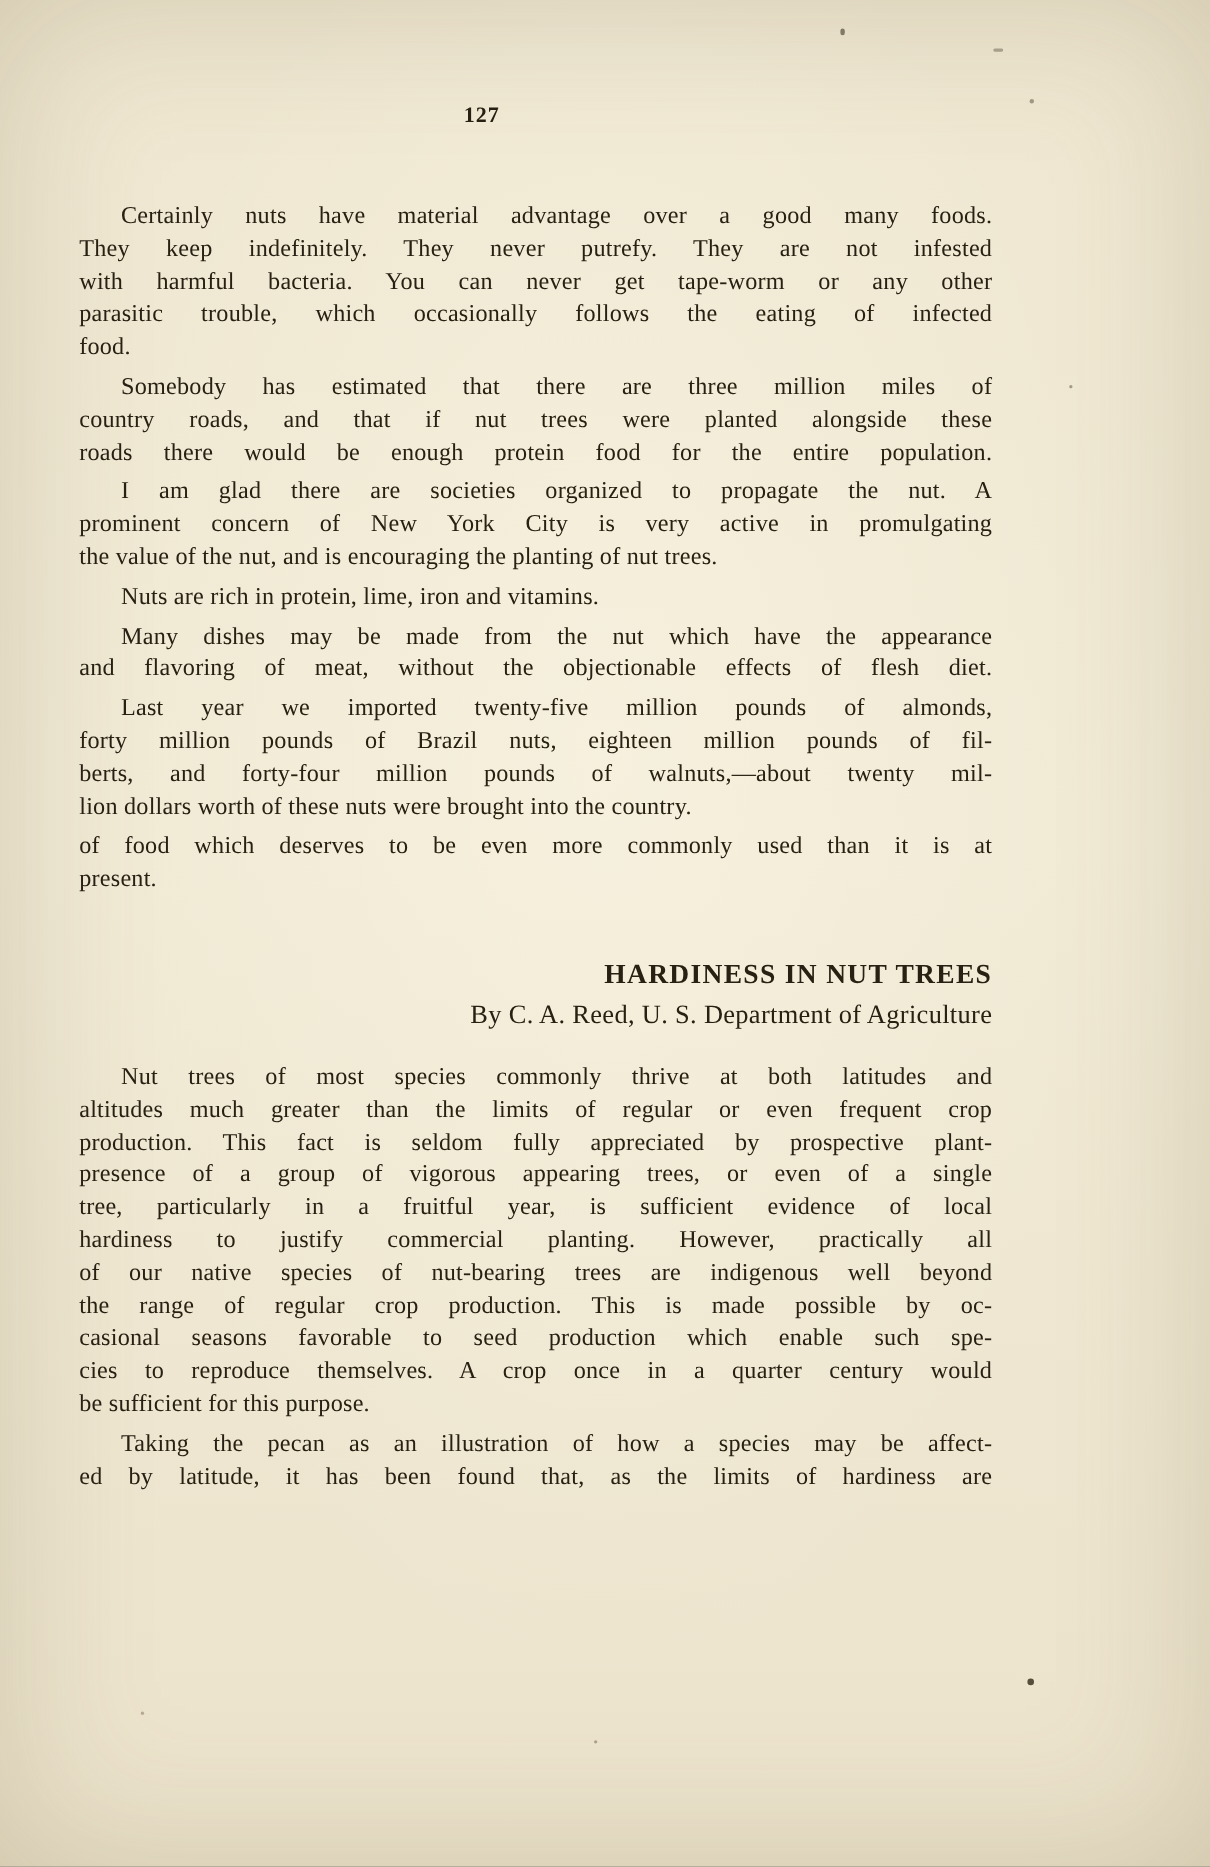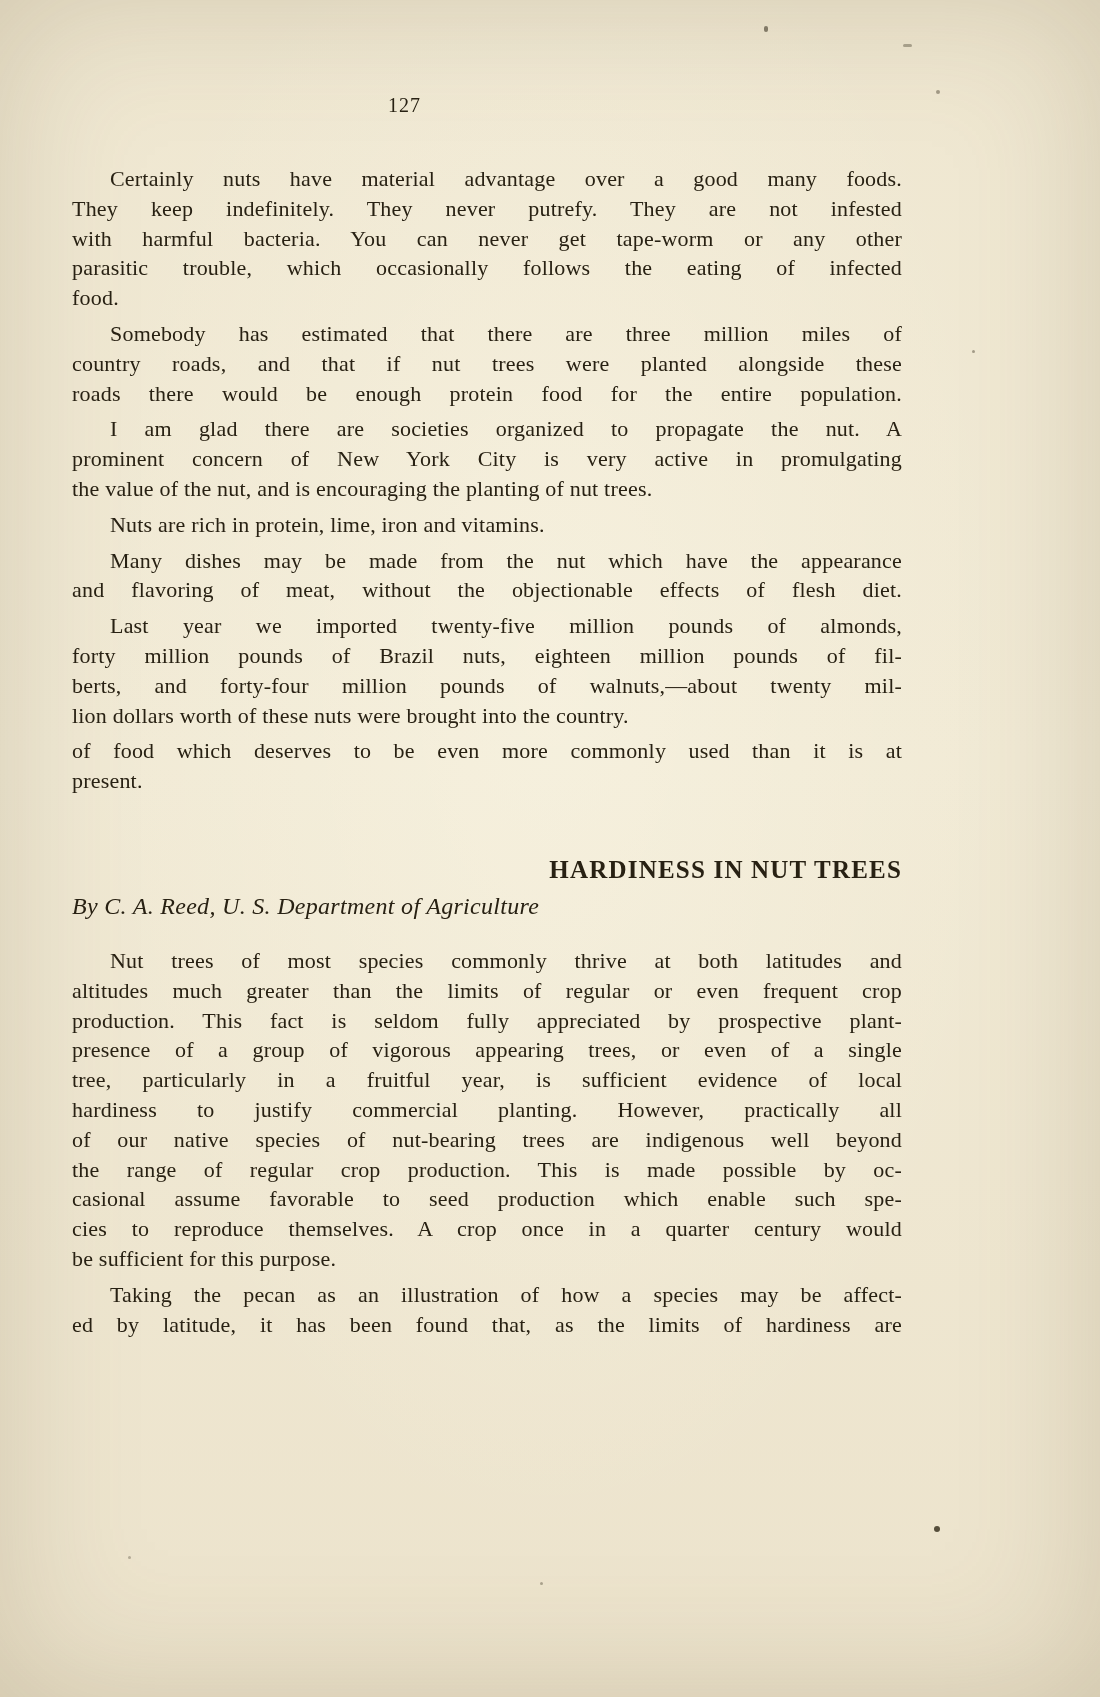--- a/index.html
+++ b/index.html
@@ -18,29 +18,29 @@
     box-shadow: inset 0 0 140px rgba(110,92,55,0.22);
     overflow: hidden;
     font-family: "Liberation Serif", "DejaVu Serif", serif;
     color: #282113;
   }
   .page-number {
     position: absolute;
     top: 94px;
     left: 388px;
     width: 100px;
-    text-align: left;
+    text-align: center;
     font-size: 20px;
-    font-weight: 400;
+    font-weight: 700;
     letter-spacing: 1px;
   }
   .content {
     position: absolute;
     left: 72px;
-    top: 164px;
+    top: 181px;
     width: 830px;
     font-size: 22px;
     line-height: 29.8px;
     letter-spacing: 0.2px;
   }
   .para { margin: 0; }
   .para + .para { margin-top: 6px; }
   .pline {
     display: block;
     text-align: justify;
@@ -51,22 +51,21 @@
   .section-heading {
     margin: 58px 0 4px 0;
     text-align: right;
     font-size: 25px;
     font-weight: 700;
     letter-spacing: 1.2px;
     line-height: 32px;
   }
   .section-byline {
     margin: 0 0 24px 0;
-    text-align: left;
-    font-style: italic;
+    text-align: right;
     font-size: 24px;
     line-height: 32px;
     letter-spacing: 0.3px;
   }
   .speck {
     position: absolute;
     background: #2f2817;
     border-radius: 50%;
     opacity: 0.55;
   }
@@ -131,21 +130,21 @@
     <div>
         <div class="para">
           <div class="pline first">Nut trees of most species commonly thrive at both latitudes and</div>
           <div class="pline">altitudes much greater than the limits of regular or even frequent crop</div>
           <div class="pline">production. This fact is seldom fully appreciated by prospective plant-</div>
           <div class="pline">presence of a group of vigorous appearing trees, or even of a single</div>
           <div class="pline">tree, particularly in a fruitful year, is sufficient evidence of local</div>
           <div class="pline">hardiness to justify commercial planting. However, practically all</div>
           <div class="pline">of our native species of nut-bearing trees are indigenous well beyond</div>
           <div class="pline">the range of regular crop production. This is made possible by oc-</div>
-          <div class="pline">casional assume favorable to seed production which enable such spe-</div>
+          <div class="pline">casional seasons favorable to seed production which enable such spe-</div>
           <div class="pline">cies to reproduce themselves. A crop once in a quarter century would</div>
           <div class="pline last">be sufficient for this purpose.</div>
         </div>
         <div class="para">
           <div class="pline first">Taking the pecan as an illustration of how a species may be affect-</div>
           <div class="pline">ed by latitude, it has been found that, as the limits of hardiness are</div>
         </div>
       </div>
 
   </div>

